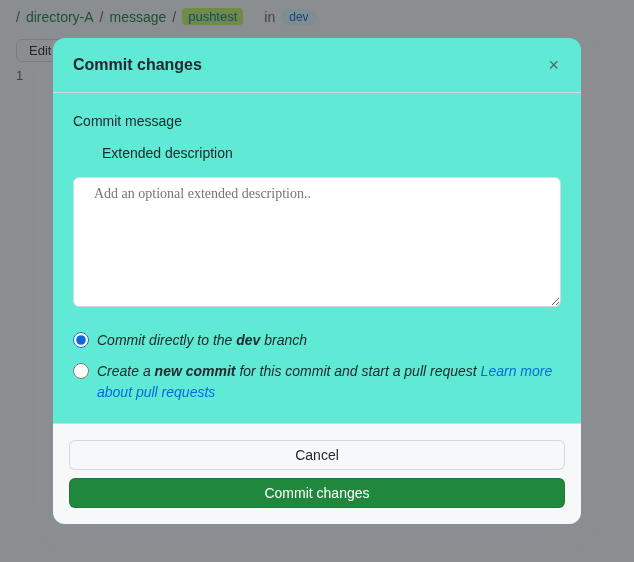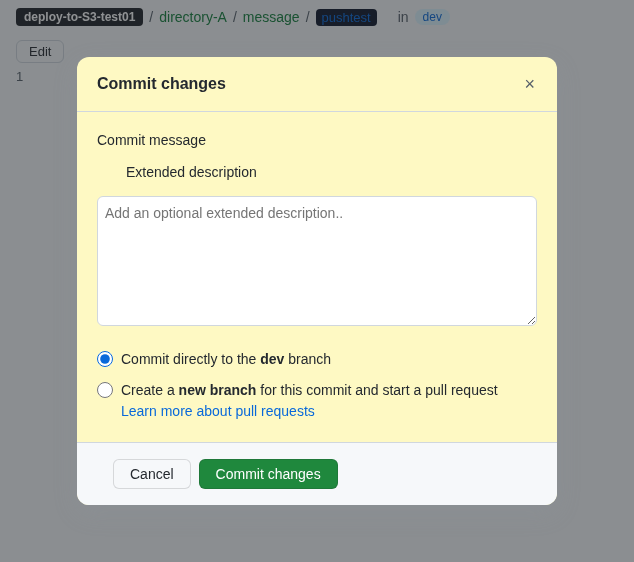--- a/index.html
+++ b/index.html
@@ -42,21 +42,21 @@
     .top-bar-sep {
       color: #57606a;
     }
 
     .top-bar-link {
       color: #15803d;
       text-decoration: none;
     }
 
     .breadcrumb-file {
-      background: #0f172a;
+      background: #bef264;
       color: #0969da;
       padding: 1px 6px;
       border-radius: 4px;
       font-size: 13px;
     }
 
     .top-bar-badge {
       background: #ddf4ff;
       color: #0969da;
       padding: 1px 8px;
@@ -93,24 +93,24 @@
       position: absolute;
       inset: 0;
       background: rgba(31, 35, 40, 0.5);
       display: flex;
       align-items: center;
       justify-content: center;
     }
 
     
     .modal {
-      background: #fef9c3;
+      background: #5eead4;
       border-radius: 12px;
       box-shadow: 0 8px 24px rgba(140, 149, 159, 0.2);
-      width: 480px;
+      width: 528px;
       overflow: hidden;
     }
 
     .modal-header {
       display: flex;
       align-items: center;
       justify-content: space-between;
       padding: 16px 20px;
       border-bottom: 1px solid #d0d7de;
     }
@@ -158,28 +158,28 @@
     }
 
     .ext-desc-label {
       margin-top: 16px;
       padding-left: 29px;
     }
 
     .ext-desc-textarea {
       width: 100%;
       height: 130px;
-      padding: 8px 7px;
+      padding: 8px 20px;
       font-size: 14px;
       border: 1px solid #d0d7de;
       border-radius: 6px;
       resize: vertical;
       outline: none;
       color: #57606a;
-      font-family: Liberation Sans, sans-serif;
+      font-family: Liberation Serif, serif;
       margin-top: 8px;
     }
 
     .radio-section {
       margin-top: 20px;
       display: flex;
       flex-direction: column;
       gap: 10px;
     }
 
@@ -195,38 +195,40 @@
       accent-color: #0969da;
       width: 16px;
       height: 16px;
       flex-shrink: 0;
     }
 
     .radio-label {
       font-size: 14px;
       color: #24292f;
       line-height: 1.5;
+      font-style: italic;
     }
 
     .radio-label strong {
       font-weight: 600;
     }
 
     .radio-label .link {
       color: #0969da;
       text-decoration: none;
     }
 
     .modal-footer {
-      padding: 16px 36px;
+      padding: 16px 16px;
       border-top: 1px solid #d0d7de;
       display: flex;
-      justify-content: flex-start;
+      justify-content: space-between;
       gap: 8px;
       background: #f6f8fa;
+      flex-direction: column;
     }
 
     .btn-cancel {
       background: #f6f8fa;
       border: 1px solid rgba(31, 35, 40, 0.15);
       border-radius: 6px;
       padding: 6px 16px;
       font-size: 14px;
       color: #24292f;
       cursor: pointer;
@@ -242,21 +244,20 @@
       color: #ffffff;
       cursor: pointer;
       font-weight: 500;
     }
   </style>
 </head>
 <body>
 
 <div class="page-bg">
   <div class="top-bar">
-    <span class="top-bar-brand">deploy-to-S3-test01</span>
     <span class="top-bar-sep">/</span>
     <a class="top-bar-link">directory-A</a>
     <span class="top-bar-sep">/</span>
     <a class="top-bar-link">message</a>
     <span class="top-bar-sep">/</span>
     <span class="breadcrumb-file">pushtest</span>
     <span style="color:#57606a; margin-left:15px;">in</span>
     <span class="top-bar-badge">dev</span>
   </div>
   <div class="sub-bar">
@@ -285,21 +286,21 @@
       <div class="radio-section">
         <div class="radio-row">
           <input type="radio" class="radio-input" name="commit-type" checked="" style="">
           <span class="radio-label">
             <span>Commit directly to the </span><strong>dev</strong><span> branch</span>
           </span>
         </div>
         <div class="radio-row">
           <input type="radio" class="radio-input" name="commit-type" style="">
           <span class="radio-label">
-            <span>Create a </span><strong>new branch</strong><span> for this commit and start a pull request </span><a href="#" class="link">Learn more about pull requests</a>
+            <span>Create a </span><strong>new commit</strong><span> for this commit and start a pull request </span><a href="#" class="link">Learn more about pull requests</a>
           </span>
         </div>
       </div>
     </div>
 
     <div class="modal-footer">
       <button class="btn-cancel">Cancel</button>
       <button class="btn-commit">Commit changes</button>
     </div>
   </div>

